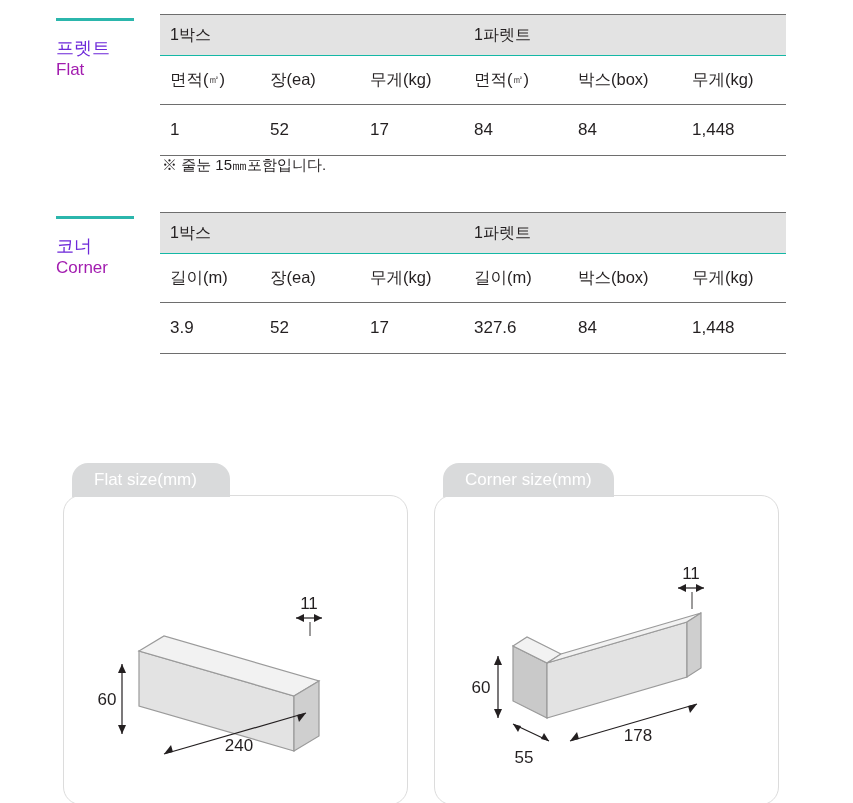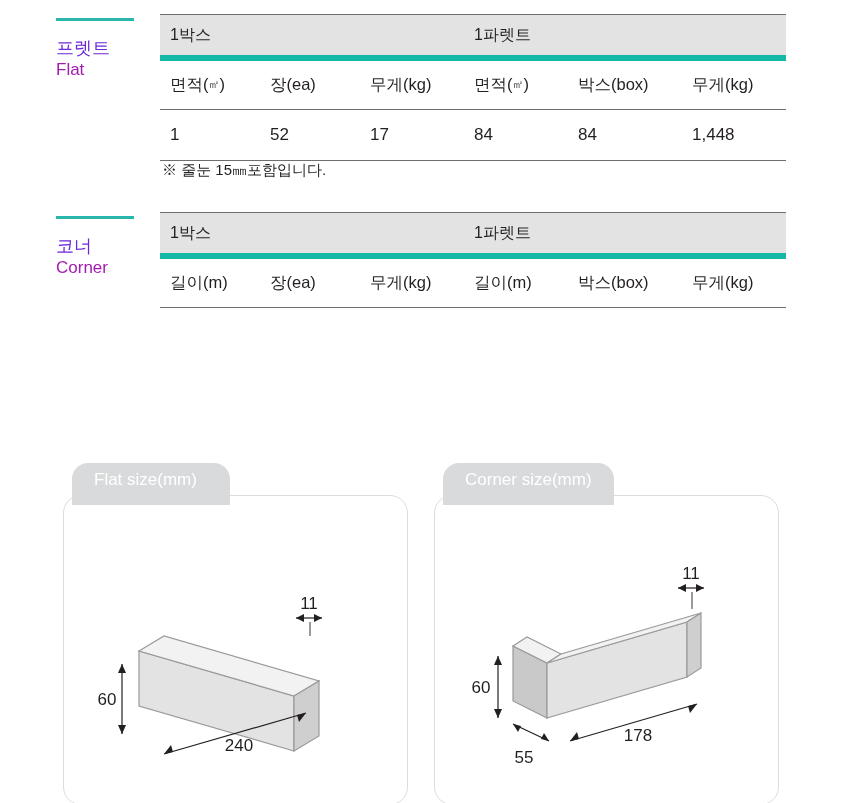--- a/index.html
+++ b/index.html
@@ -57,21 +57,21 @@
   }
   table.spec td, table.spec th {
     text-align: left;
     font-weight: normal;
     padding: 7px 0 7px 10px;
     vertical-align: middle;
   }
   table.spec tr.group-row td {
     background: #e3e3e3;
     border-top: 1.5px solid #6e6e6e;
-    border-bottom: 6px solid #14b8a6;
+    border-bottom: 1px solid #14b8a6;
     font-size: 16px;
     height: 30px;
     padding-top: 5px;
     padding-bottom: 5px;
   }
   table.spec tr.head-row td {
     border-bottom: 1.5px solid #6e6e6e;
     height: 34px;
     font-size: 16.5px;
     margin-top: 42px;
@@ -100,21 +100,21 @@
     background: #ffffff;
     box-sizing: border-box;
   }
   #card-flat   { left: 63px;  top: 495px; }
   #card-corner { left: 434px; top: 495px; }
 
   .card-tab {
     position: absolute;
     top: -33px;
     left: 8px;
-    height: 42px;
+    height: 34px;
     min-width: 158px;
     padding: 0 22px;
     background: #d9dadb;
     border-radius: 16px 16px 0 0;
     color: #ffffff;
     font-size: 17px;
     line-height: 34px;
     white-space: nowrap;
     box-sizing: border-box;
   }
@@ -191,20 +191,28 @@
         <td colspan="3">1파렛트</td>
       </tr>
       <tr class="head-row">
         <td>길이(m)</td>
         <td>장(ea)</td>
         <td>무게(kg)</td>
         <td>길이(m)</td>
         <td>박스(box)</td>
         <td>무게(kg)</td>
       </tr>
+      <tr class="value-row">
+        <td>3.9</td>
+        <td>52</td>
+        <td>17</td>
+        <td>327.6</td>
+        <td>84</td>
+        <td>1,448</td>
+      </tr>
     </tbody>
       </table>
   </div>
 </div>
 
 <div class="card" id="card-flat">
   <div class="card-tab">
     <span>Flat size(mm)</span>
   </div>
   <svg class="card-svg" width="345" height="310" viewBox="0 0 345 310">

